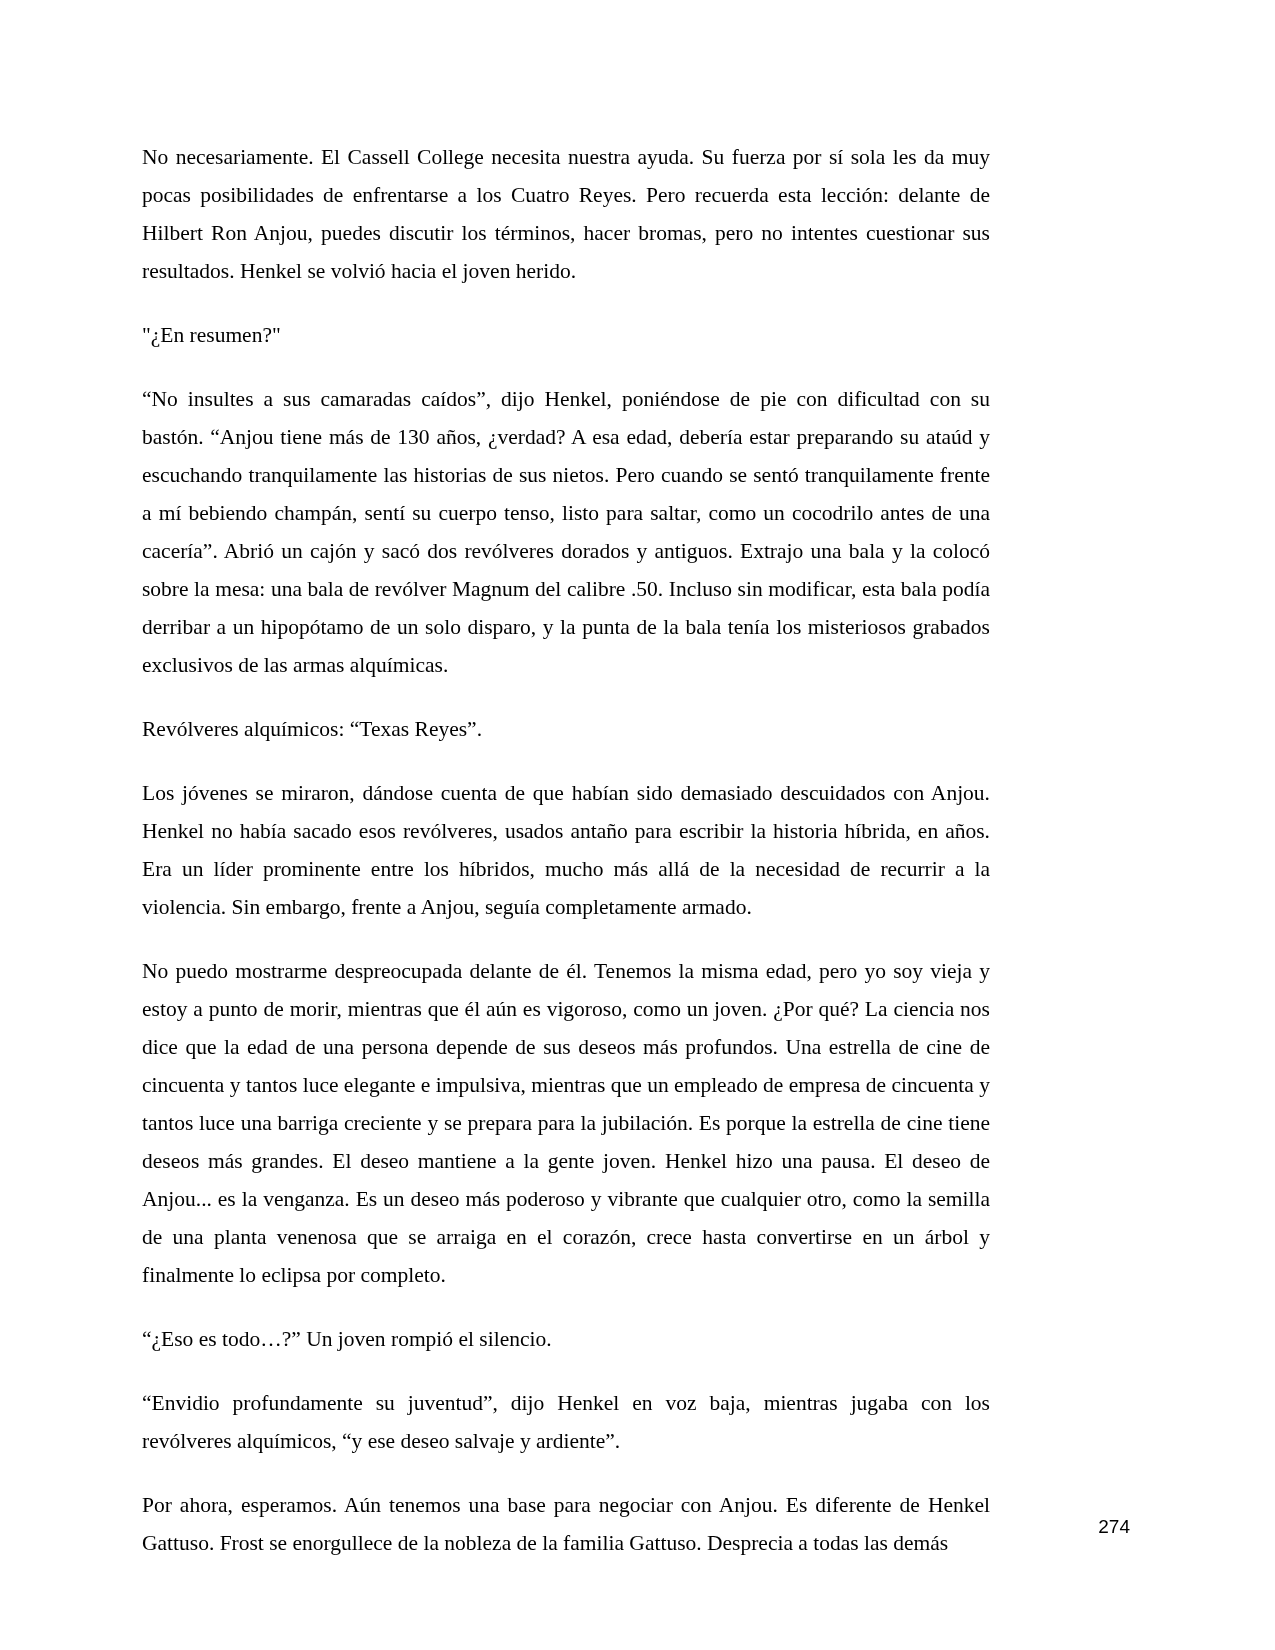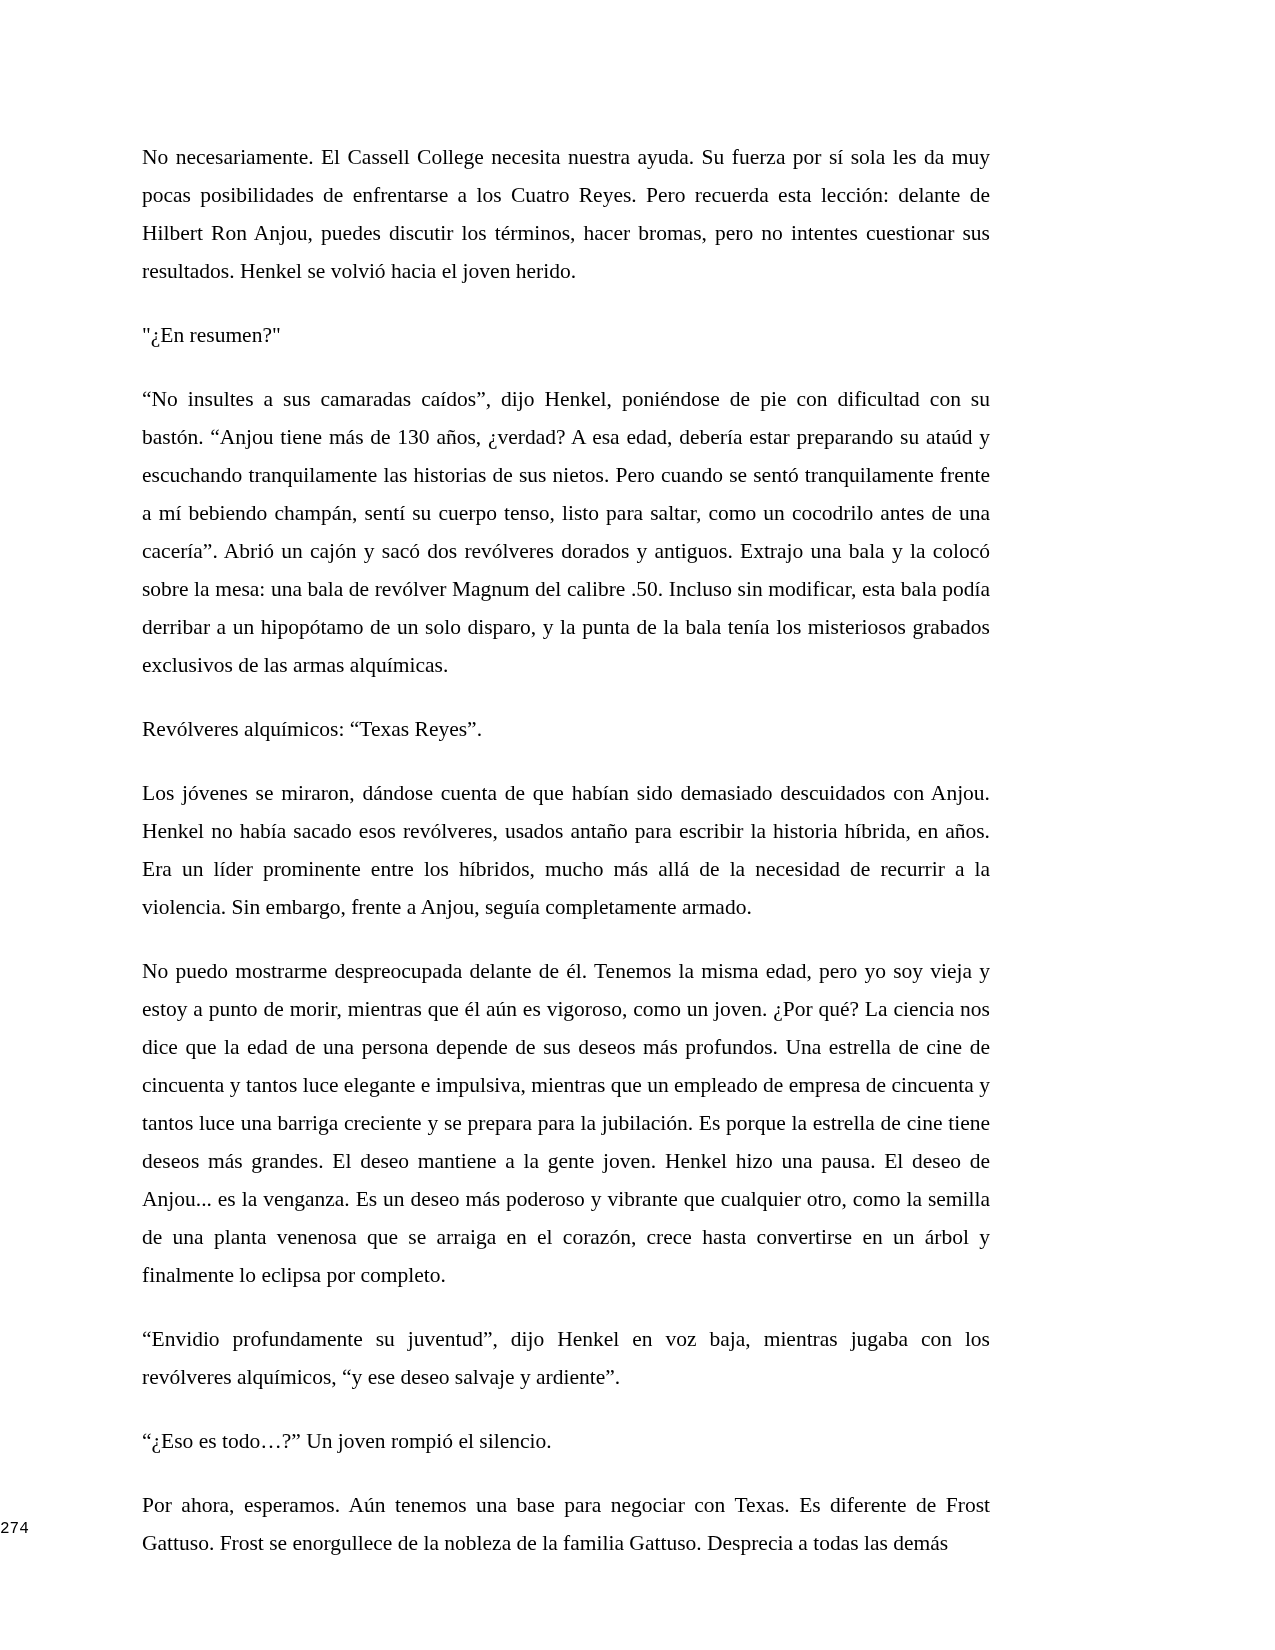--- a/index.html
+++ b/index.html
@@ -28,34 +28,34 @@
     text-justify: inter-word;
   }
   .body-text p {
     margin: 0 0 26px 0;
   }
   .page-number {
     position: absolute;
     left: 0;
     right: 0;
     bottom: 112px;
-    text-align: left;
-    font-size: 16px;
-    font-family: Liberation Mono, monospace;
+    text-align: right;
+    font-size: 19px;
+    font-family: Liberation Sans, sans-serif;
   }
 </style>
 </head>
 <body>
 
 <div class="page">
   <div class="body-text">
     <p>No necesariamente. El Cassell College necesita nuestra ayuda. Su fuerza por sí sola les da muy pocas posibilidades de enfrentarse a los Cuatro Reyes. Pero recuerda esta lección: delante de Hilbert Ron Anjou, puedes discutir los términos, hacer bromas, pero no intentes cuestionar sus resultados. Henkel se volvió hacia el joven herido.</p>
     <p>"¿En resumen?"</p>
     <p>“No insultes a sus camaradas caídos”, dijo Henkel, poniéndose de pie con dificultad con su bastón. “Anjou tiene más de 130 años, ¿verdad? A esa edad, debería estar preparando su ataúd y escuchando tranquilamente las historias de sus nietos. Pero cuando se sentó tranquilamente frente a mí bebiendo champán, sentí su cuerpo tenso, listo para saltar, como un cocodrilo antes de una cacería”. Abrió un cajón y sacó dos revólveres dorados y antiguos. Extrajo una bala y la colocó sobre la mesa: una bala de revólver Magnum del calibre .50. Incluso sin modificar, esta bala podía derribar a un hipopótamo de un solo disparo, y la punta de la bala tenía los misteriosos grabados exclusivos de las armas alquímicas.</p>
     <p>Revólveres alquímicos: “Texas Reyes”.</p>
     <p>Los jóvenes se miraron, dándose cuenta de que habían sido demasiado descuidados con Anjou. Henkel no había sacado esos revólveres, usados antaño para escribir la historia híbrida, en años. Era un líder prominente entre los híbridos, mucho más allá de la necesidad de recurrir a la violencia. Sin embargo, frente a Anjou, seguía completamente armado.</p>
     <p>No puedo mostrarme despreocupada delante de él. Tenemos la misma edad, pero yo soy vieja y estoy a punto de morir, mientras que él aún es vigoroso, como un joven. ¿Por qué? La ciencia nos dice que la edad de una persona depende de sus deseos más profundos. Una estrella de cine de cincuenta y tantos luce elegante e impulsiva, mientras que un empleado de empresa de cincuenta y tantos luce una barriga creciente y se prepara para la jubilación. Es porque la estrella de cine tiene deseos más grandes. El deseo mantiene a la gente joven. Henkel hizo una pausa. El deseo de Anjou... es la venganza. Es un deseo más poderoso y vibrante que cualquier otro, como la semilla de una planta venenosa que se arraiga en el corazón, crece hasta convertirse en un árbol y finalmente lo eclipsa por completo.</p>
+    <p>“¿Eso es todo…?” Un joven rompió el silencio.</p>
     <p>“Envidio profundamente su juventud”, dijo Henkel en voz baja, mientras jugaba con los revólveres alquímicos, “y ese deseo salvaje y ardiente”.</p>
-    <p>“¿Eso es todo…?” Un joven rompió el silencio.</p>
-    <p>Por ahora, esperamos. Aún tenemos una base para negociar con Texas. Es diferente de Frost Gattuso. Frost se enorgullece de la nobleza de la familia Gattuso. Desprecia a todas las demás</p>
+    <p>Por ahora, esperamos. Aún tenemos una base para negociar con Anjou. Es diferente de Henkel Gattuso. Frost se enorgullece de la nobleza de la familia Gattuso. Desprecia a todas las demás</p>
   </div>
   <div class="page-number">274</div>
 </div>
 
 </body></html>

